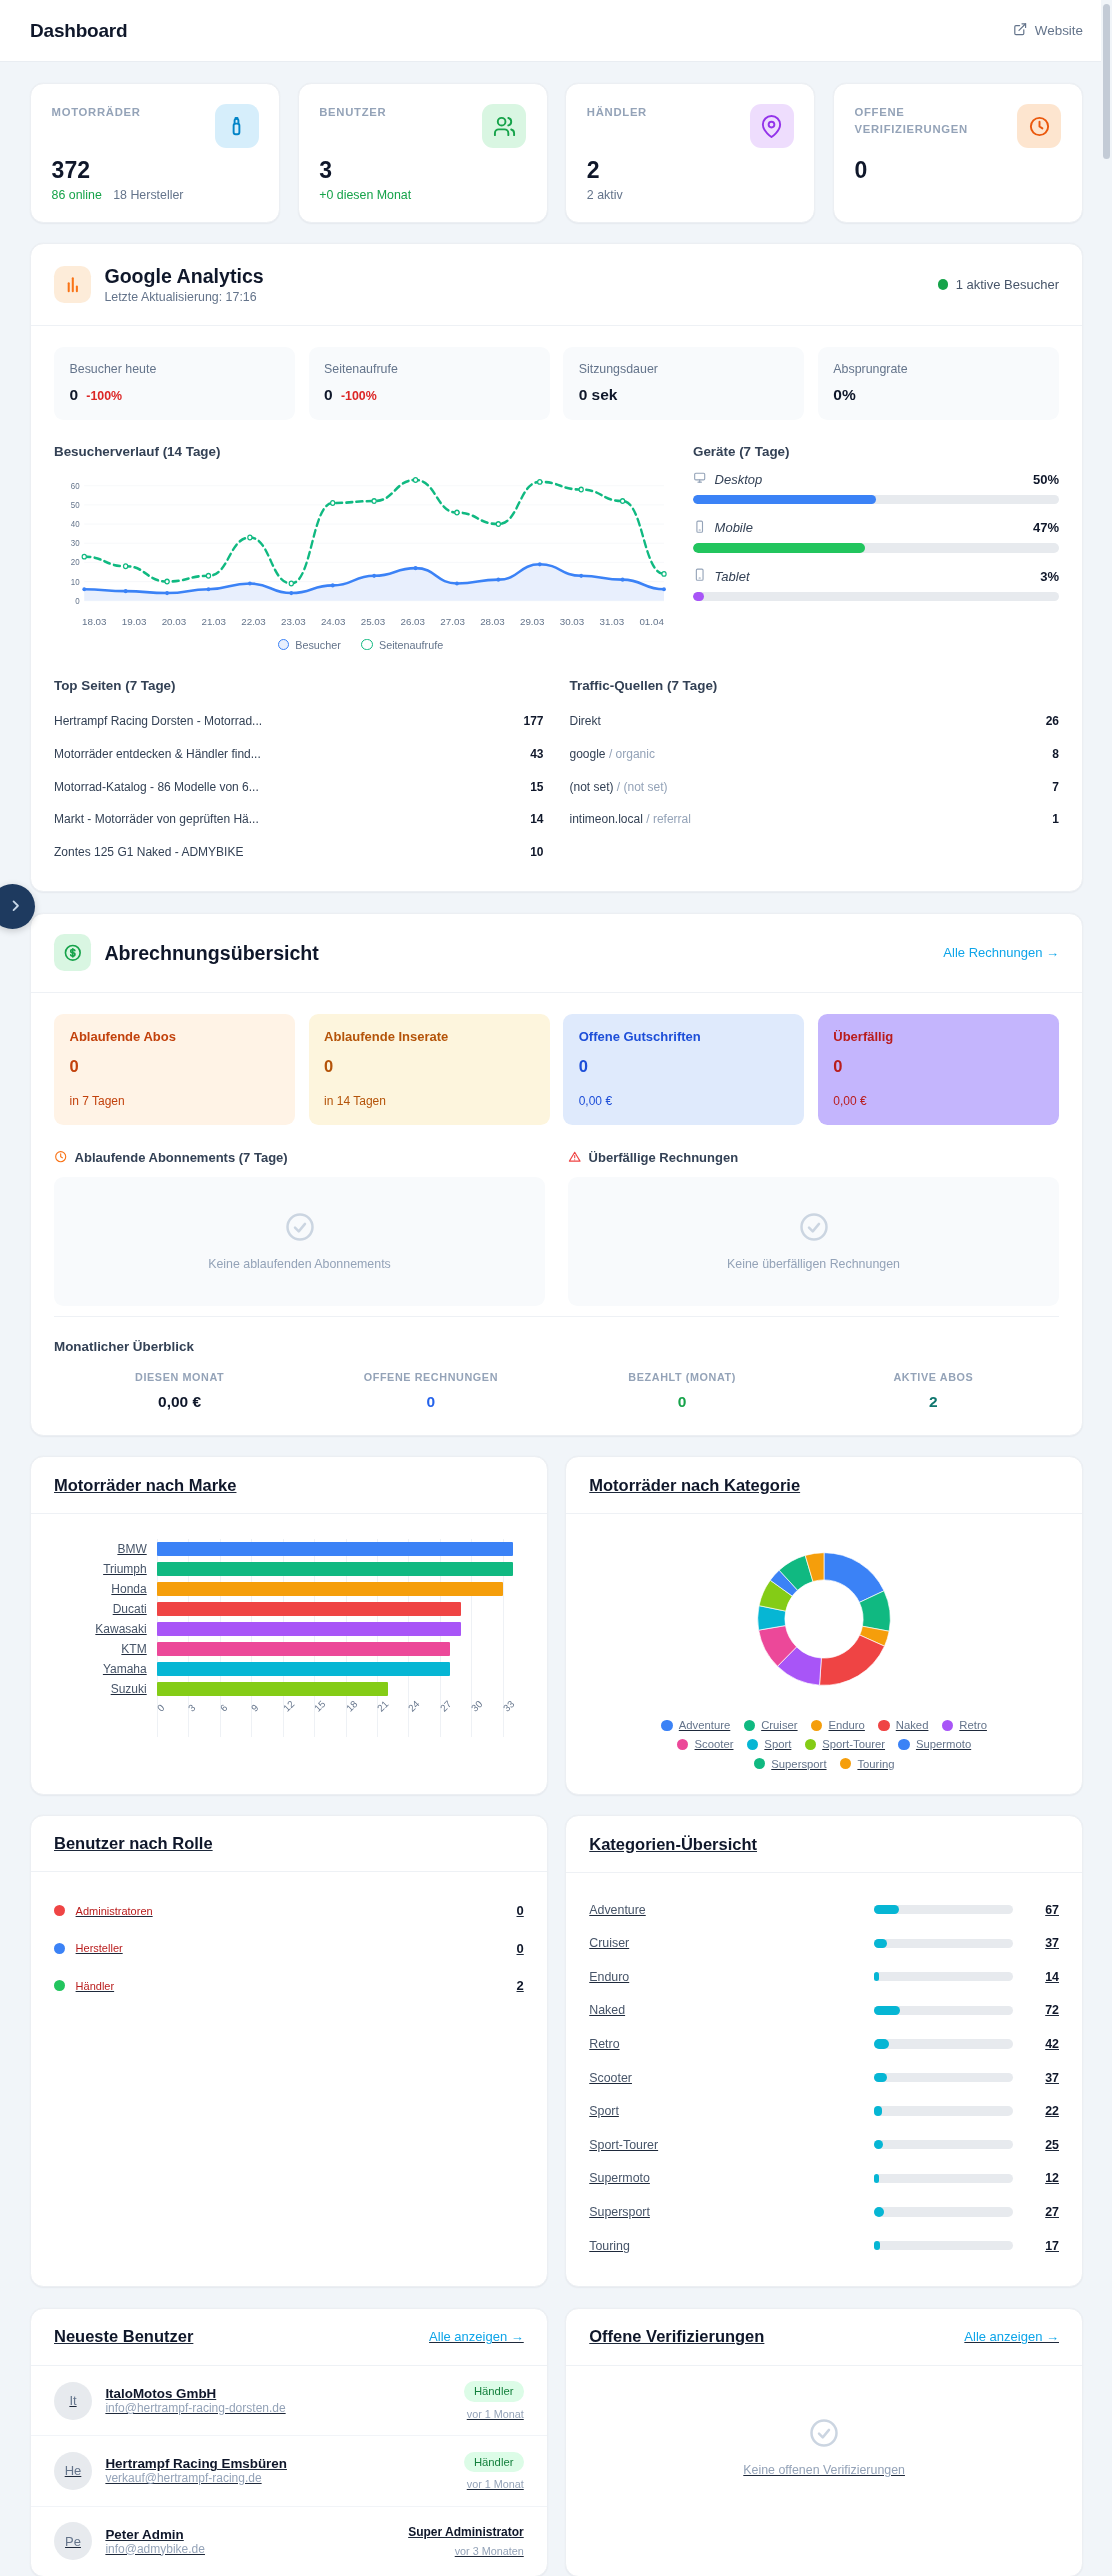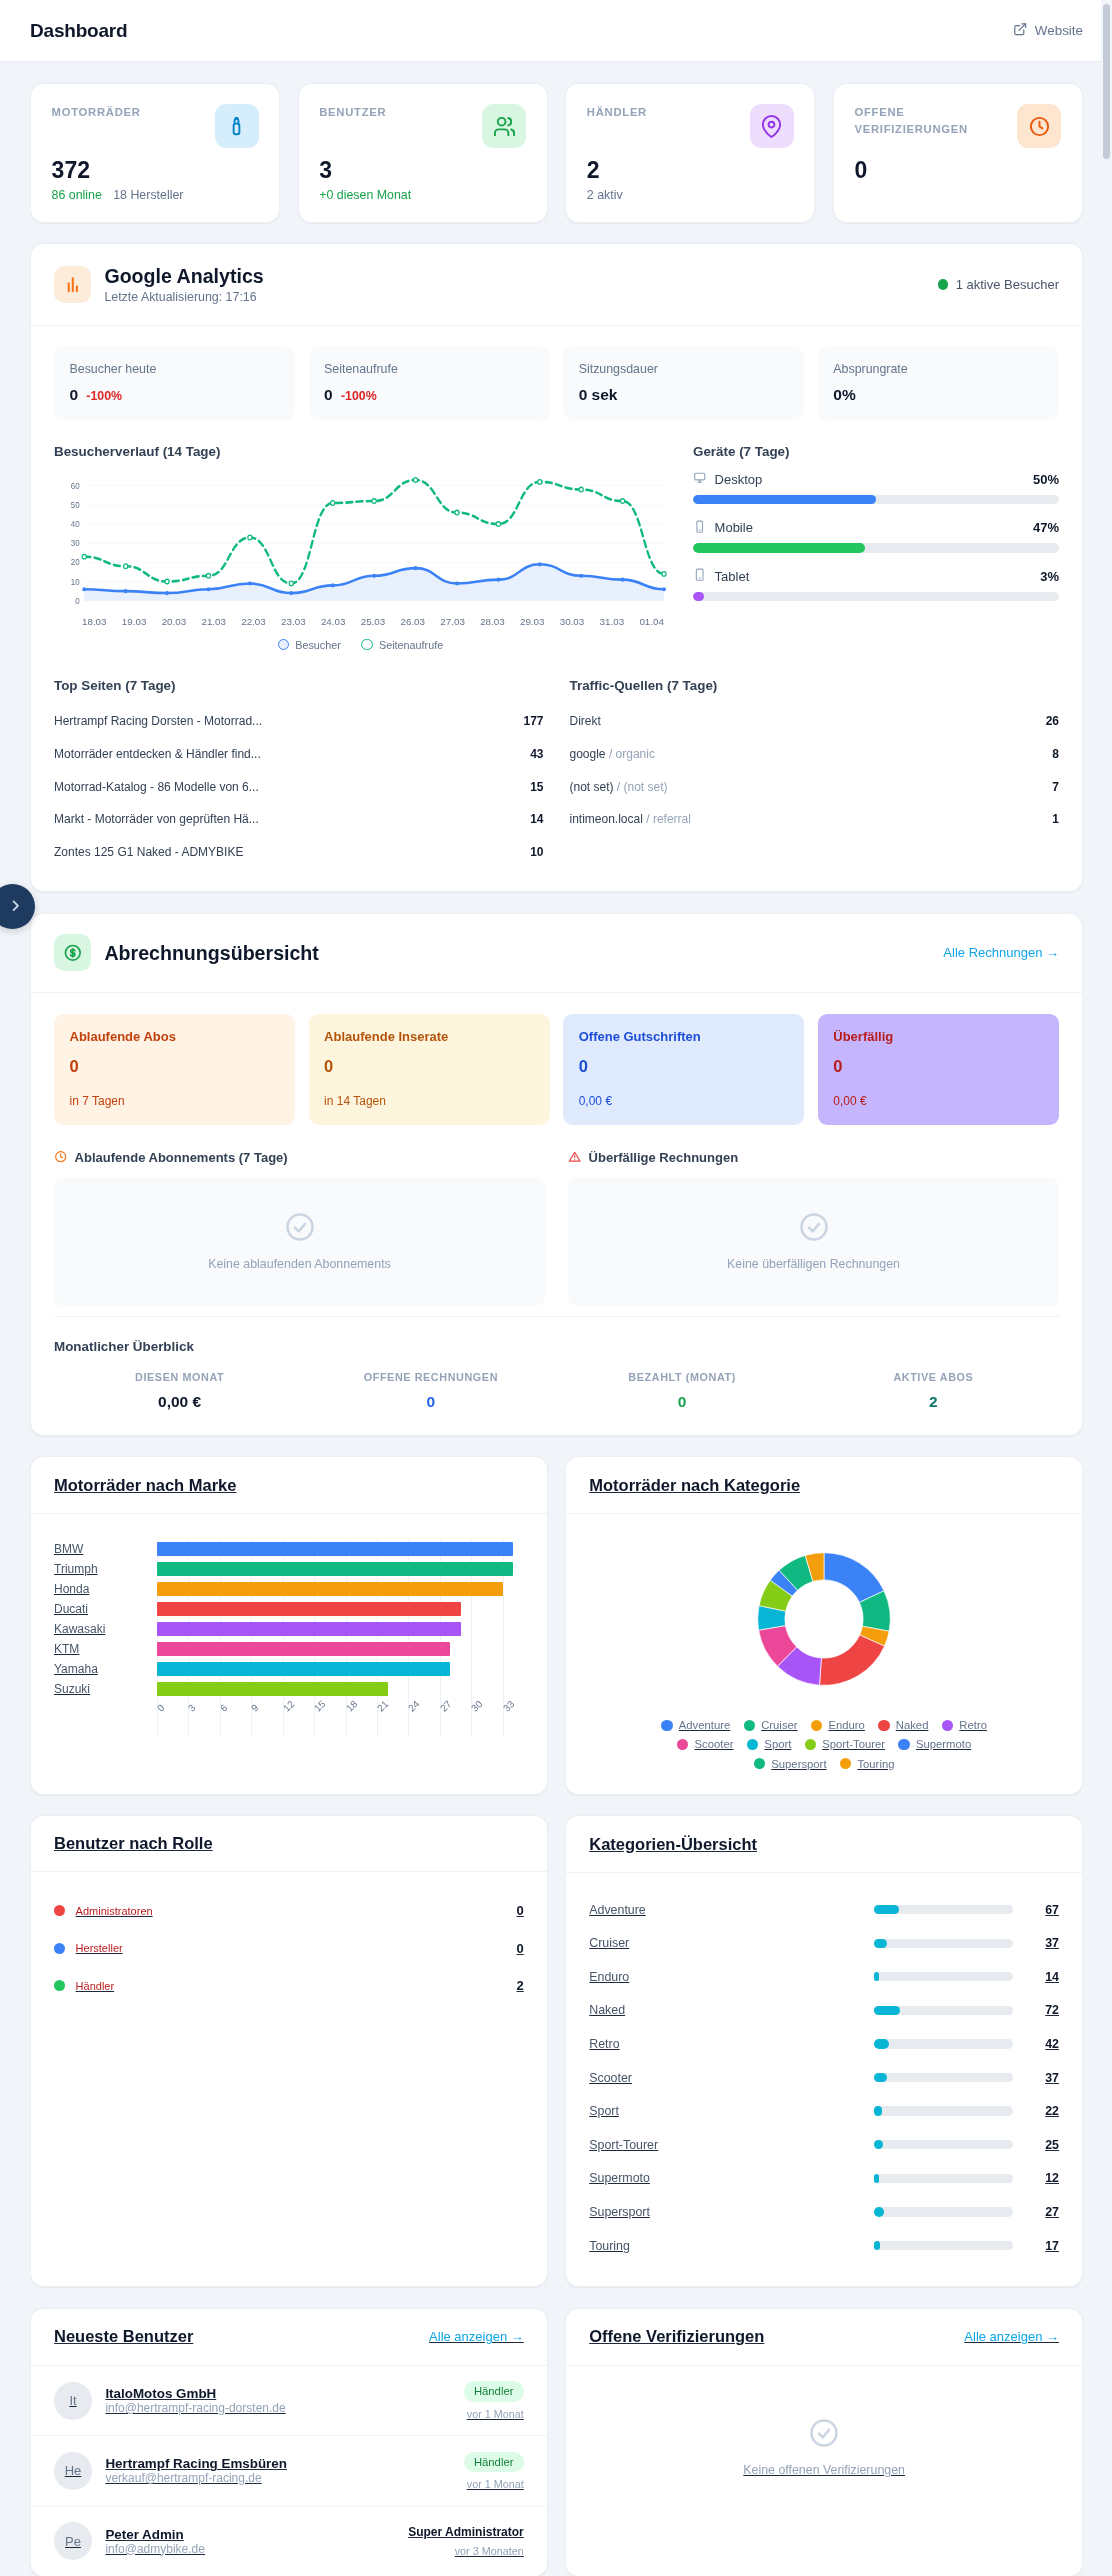--- a/index.html
+++ b/index.html
@@ -93,21 +93,21 @@
   .xlabels { display: flex; justify-content: space-between; margin-top: 6.2px; padding: 0 3.1px 0 28px; }
   .xlabels span { font-size: 9.8px; color: #64748b; }
   .legend { display: flex; gap: 20.6px; justify-content: center; margin-top: 11.3px; }
   .legend-item { display: flex; align-items: center; gap: 6.2px; font-size: 10.8px; color: #64748b; }
   .legend-ring { width: 11.3px; height: 11.3px; border-radius: 50%; border: 1.5px solid #3b82f6; background: #e8effd; }
   .legend-ring.green { border-color: #10b981; background: #fff; }
 
   
   .device-row { margin-bottom: 15.5px; }
   .device-top { display: flex; align-items: center; justify-content: space-between; margin-bottom: 7.2px; }
-  .device-name { display: flex; align-items: center; gap: 8.2px; font-size: 13px; color: #334155; }
+  .device-name { display: flex; align-items: center; gap: 8.2px; font-size: 13px; color: #334155; font-style: italic; }
   .device-name svg { width: 13.4px; height: 13.4px; }
   .device-pct { font-size: 13px; font-weight: 600; color: #0f172a; }
   .bar-track { height: 9.3px; border-radius: 5.2px; background: #e7eaee; overflow: hidden; }
   .bar-fill { height: 100%; border-radius: 5.2px; }
 
   
   .ga-tables { display: flex; gap: 26px; margin-top: 27px; }
   .ga-table { flex: 1; }
   .tbl-row { display: flex; justify-content: space-between; align-items: center; padding: 9.3px 0; gap: 10.3px; }
   .tbl-name { font-size: 12px; color: #334155; white-space: nowrap; overflow: hidden; text-overflow: ellipsis; }
@@ -137,21 +137,21 @@
   .monthly-title { font-size: 13.4px; font-weight: 600; color: #334155; margin-bottom: 17.5px; }
   .monthly-grid { display: grid; grid-template-columns: repeat(4,1fr); }
   .monthly-cell { text-align: center; }
   .monthly-label { font-size: 10.8px; letter-spacing: 0.6px; color: #94a3b8; font-weight: 600; }
   .monthly-value { font-size: 15.5px; font-weight: 700; margin-top: 9.3px; }
 
   
   .chart-card-body { padding: 19.6px 23px 24px 23px; }
   .hbar-chart { margin-top: 5.2px; }
   .hbar-row { display: flex; align-items: center; height: 20px; }
-  .hbar-label { width: 103px; padding-right: 10.3px; font-size: 12px; color: #475569; flex:none; }
+  .hbar-label { width: 103px; text-align: right; padding-right: 10.3px; font-size: 12px; color: #475569; flex:none; }
   .hbar-area { position: relative; flex: 1; height: 100%; display:flex; align-items:center; }
   .hbar-fill { height: 13.4px; border-radius: 1px; }
   .hbar-axis { display: flex; margin-left: 103px; margin-top: 7.2px; position: relative; height: 31px; }
   .hbar-tick { position: absolute; font-size: 9.8px; color: #64748b; transform: rotate(-45deg); transform-origin: left top; }
   .grid-lines { position: absolute; inset: 0; margin-left: 103px; }
   .grid-line { position: absolute; top: 0; bottom: 0; width: 0.5px; background: #eef1f5; }
 
   .donut-wrap { display:flex; flex-direction: column; align-items: center; }
   .donut-legend { display: flex; flex-wrap: wrap; justify-content: center; gap: 7.2px 13.4px; margin-top: 15.5px; max-width: 361px; }
   .donut-leg-item { display: flex; align-items: center; gap: 6.2px; font-size: 11.3px; color: #64748b; }

